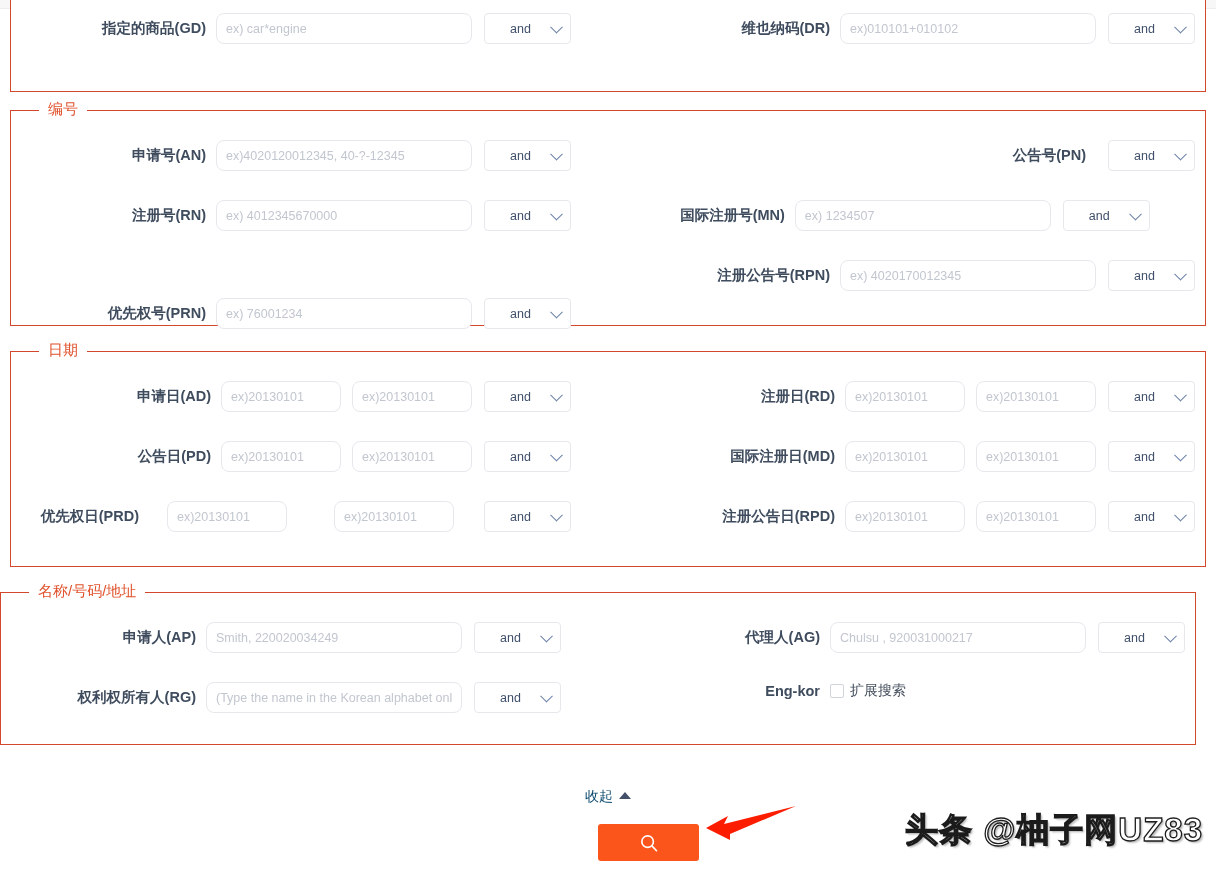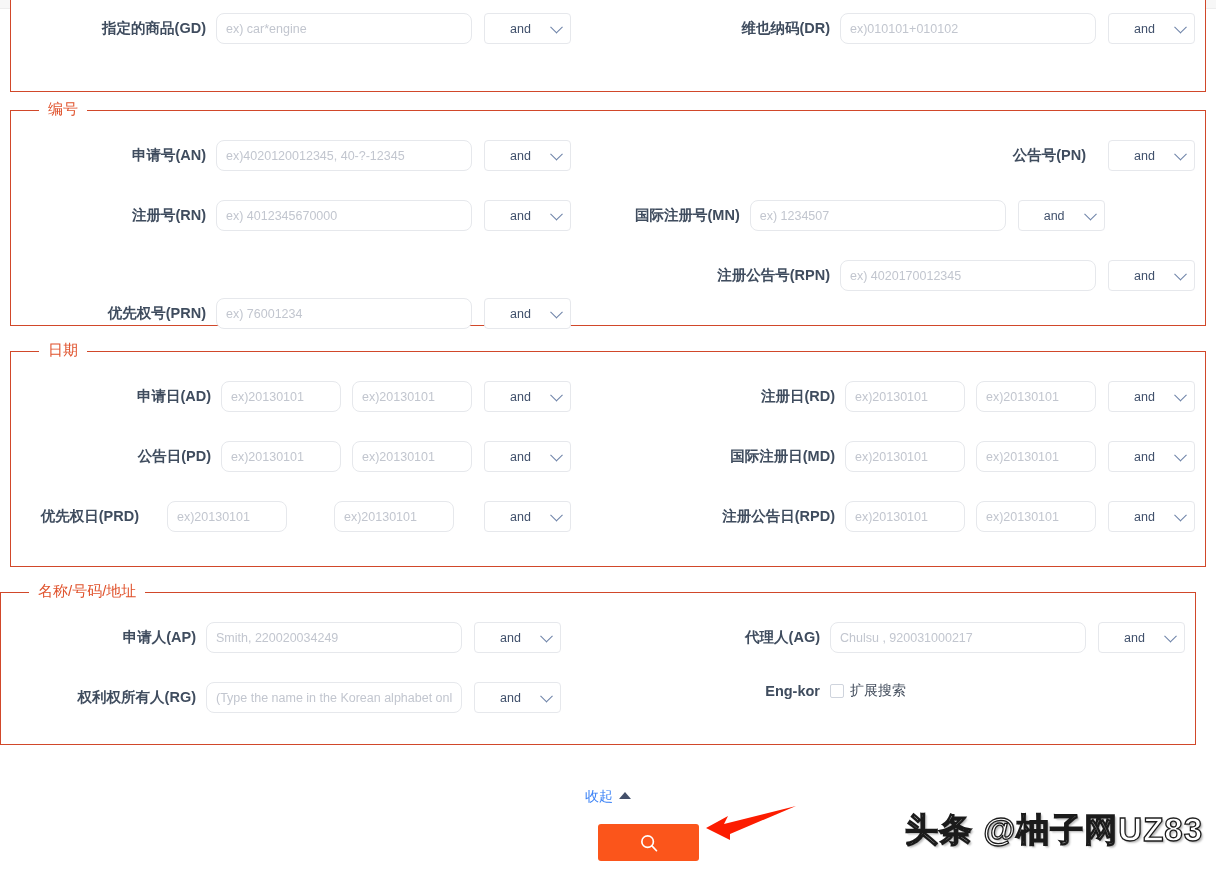--- a/index.html
+++ b/index.html
@@ -94,21 +94,21 @@
     cursor:pointer;
   }
   .cbx-label{
     font-size:14px;color:#46505f;margin-left:6px;white-space:nowrap;
   }
 
   
   .collapse{
     position:absolute;left:0;top:788px;width:1216px;
     text-align:center;
-    font-size:14px;color:#3b82f6;
+    font-size:14px;color:#0c4a6e;
     cursor:pointer;
     user-select:none;
   }
   .collapse .caret{
     display:inline-block;
     margin-left:6px;
     width:0;height:0;
     border-left:6px solid transparent;
     border-right:6px solid transparent;
     border-bottom:7px solid #44506a;
@@ -184,21 +184,21 @@
     </div>
 
     <div class="row" style="left:0px;top:89px;width:560px;justify-content:flex-end;">
       <span class="lbl">注册号(RN)</span>
       <input class="inp wide" placeholder="ex) 4012345670000" style="">
       <div class="sel">
         <span>and</span>
         <span class="chev"></span>
       </div>
     </div>
-    <div class="row" style="left:624px;top:89px;width:560px;justify-content:flex-start;">
+    <div class="row" style="left:624px;top:89px;width:560px;justify-content:center;">
       <span class="lbl">国际注册号(MN)</span>
       <input class="inp wide" placeholder="ex) 1234507" style="">
       <div class="sel">
         <span>and</span>
         <span class="chev"></span>
       </div>
     </div>
 
     <div class="row" style="left:0px;top:149px;width:560px;justify-content:flex-end;margin-top:38px;">
       <span class="lbl">优先权号(PRN)</span>

